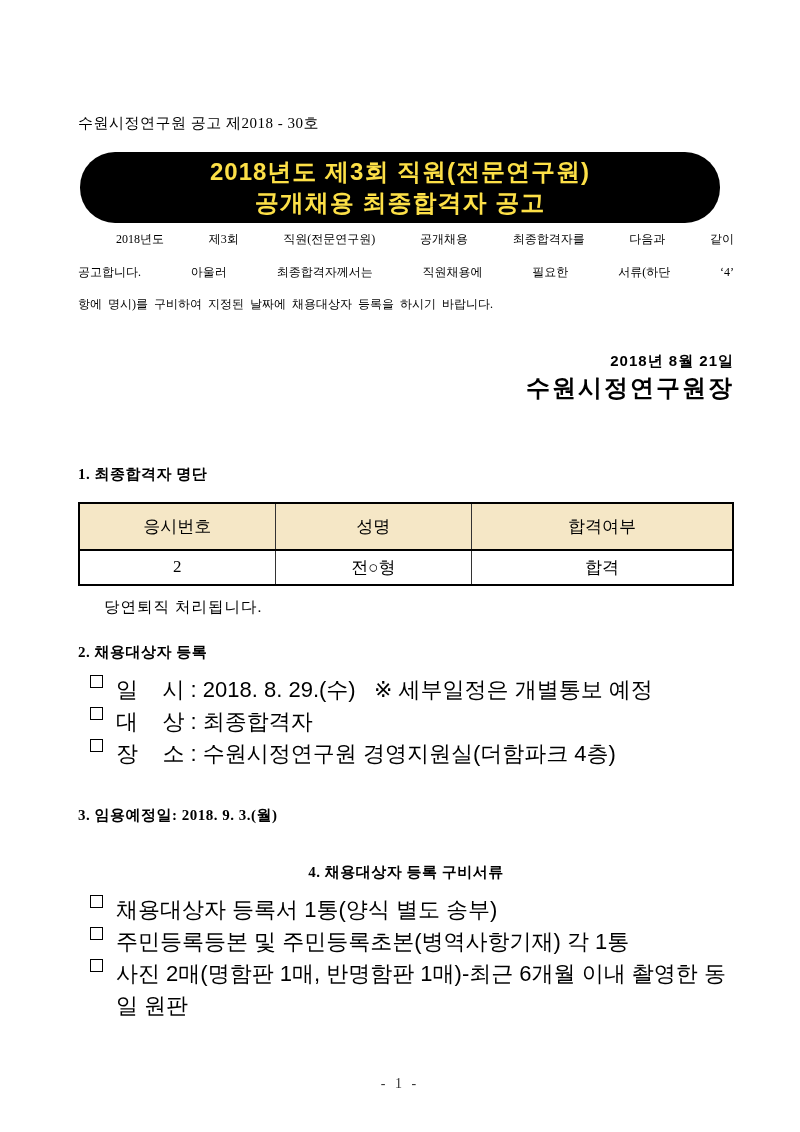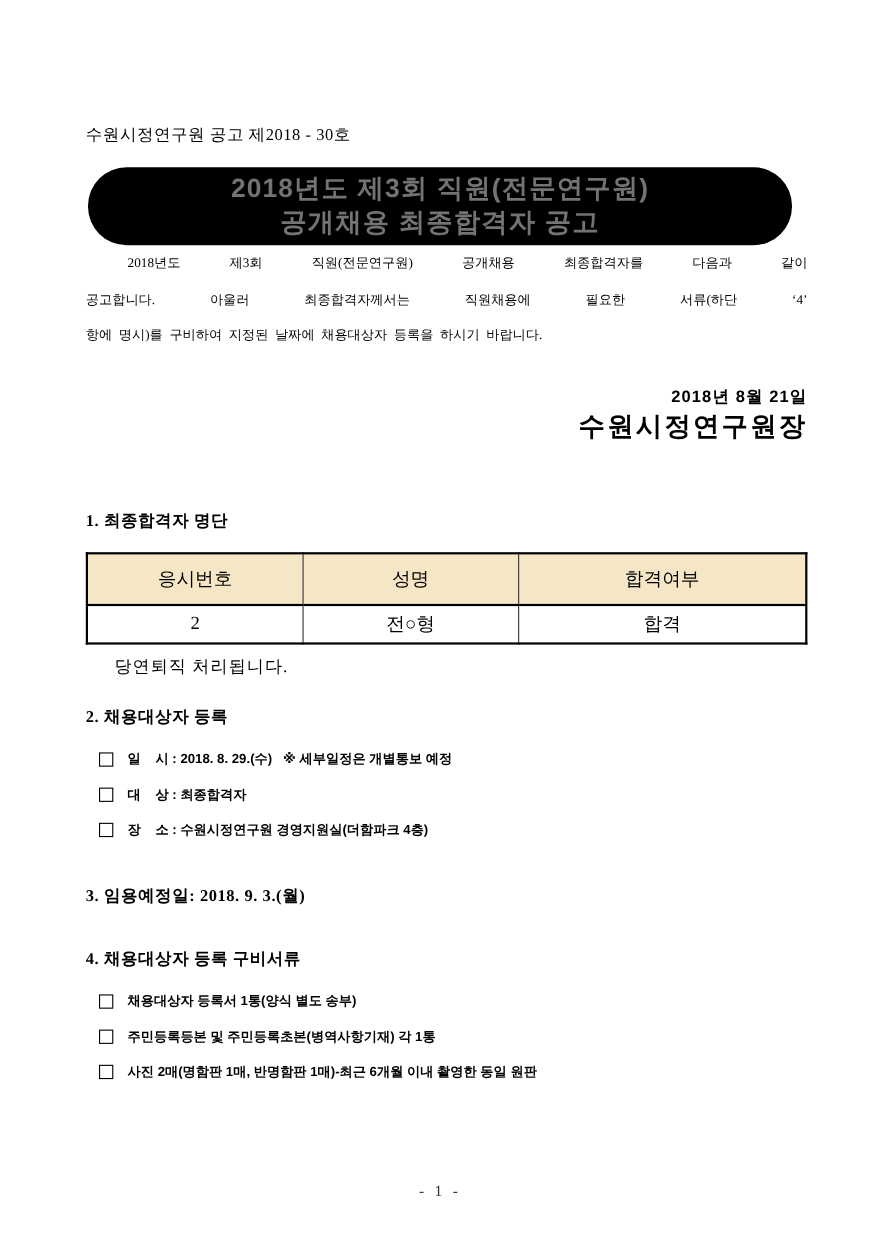--- a/index.html
+++ b/index.html
@@ -18,21 +18,21 @@
   .doc-number {
     font-size: 15px;
     line-height: 22px;
     letter-spacing: 0.5px;
   }
   .banner {
     margin-top: 18px;
     margin-left: 2px;
     width: 640px;
     background: #000000;
-    color: #737373;
+    color: #fde047;
     border-radius: 35px;
     text-align: center;
     padding: 4px 0 5px 0;
     font-family: "Liberation Sans", "DejaVu Sans", sans-serif;
     font-weight: bold;
     font-size: 24px;
     line-height: 31px;
     letter-spacing: 1px;
   }
   .intro {
@@ -53,21 +53,21 @@
   .signature .signer { font-size: 24px; line-height: 30px; letter-spacing: 2px; }
   .section-title {
     font-size: 15px;
     line-height: 27px;
     font-weight: bold;
     letter-spacing: 0.5px;
   }
   .s1 { margin-top: 58px; }
   .s2 { margin-top: 20px; }
   .s3 { margin-top: 32px; }
-  .s4 { margin-top: 30px; }
+  .s4 { margin-top: 30px; text-align: center; }
   table.results {
     margin-top: 14px;
     width: 100%;
     border-collapse: collapse;
     table-layout: fixed;
   }
   table.results td {
     border-left: 1px solid #333333;
     text-align: center;
     font-size: 17px;
@@ -90,24 +90,24 @@
   .note {
     margin-top: 8px;
     font-size: 15.5px;
     line-height: 25px;
   }
   .note .n1 { text-align: justify; text-align-last: justify; word-spacing: 4px; }
   .note .n2 { padding-left: 26px; letter-spacing: 1px; }
   .checklist { margin-top: 8px; }
   .checklist .item {
     display: flex;
-    align-items: center;
+    align-items: flex-start;
     font-family: "Liberation Sans", "DejaVu Sans", sans-serif;
-    font-weight: bold;
-    font-size: 12px;
+    font-weight: normal;
+    font-size: 22px;
     line-height: 32px;
     padding-left: 12px;
   }
   .checkbox {
     display: inline-block;
     width: 13px;
     height: 13px;
     border: 1.5px solid #000000;
     margin-right: 13px;
     flex: 0 0 auto;

